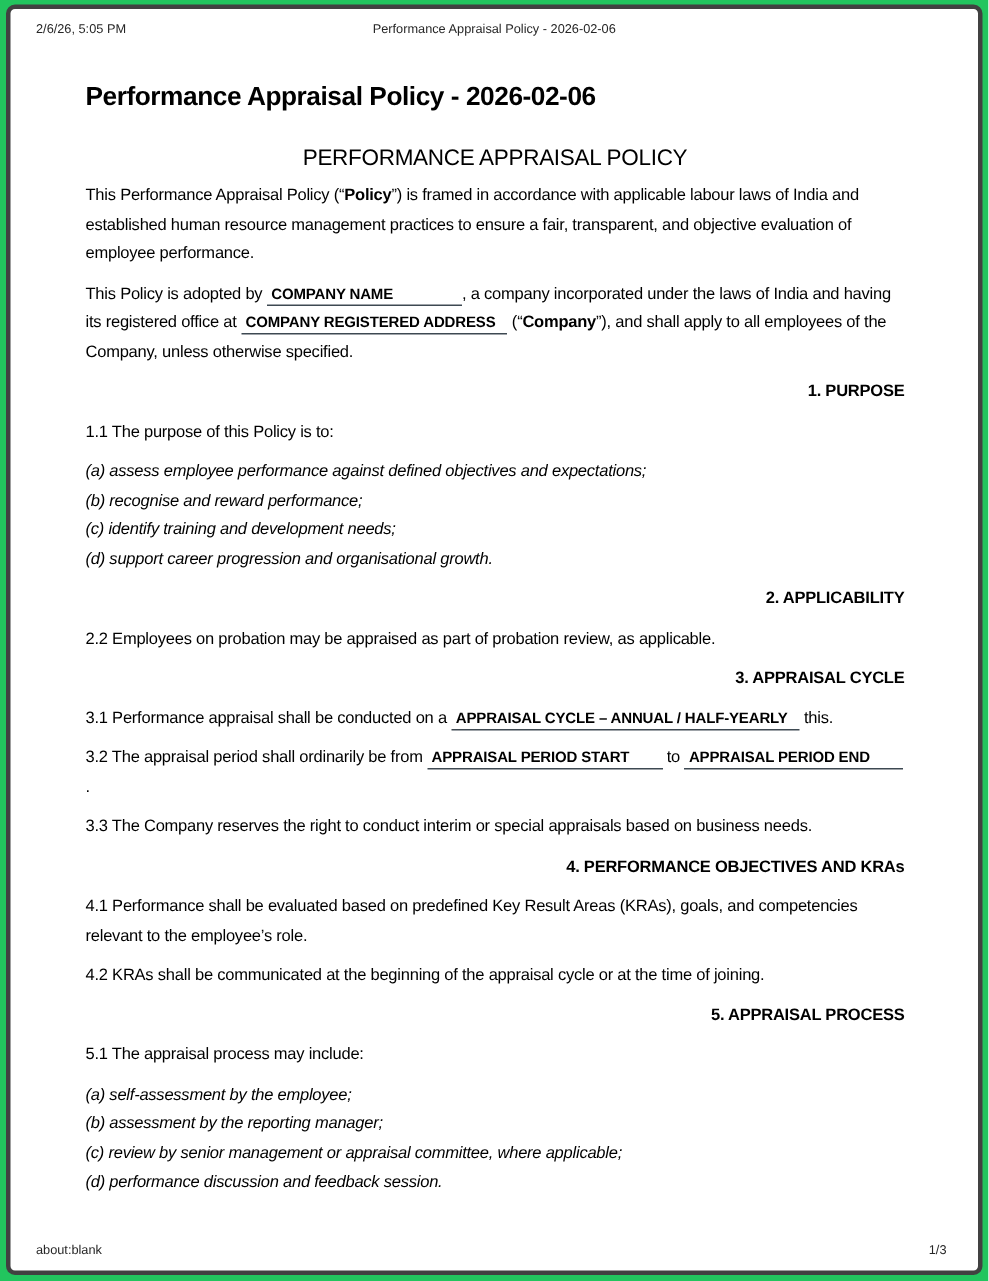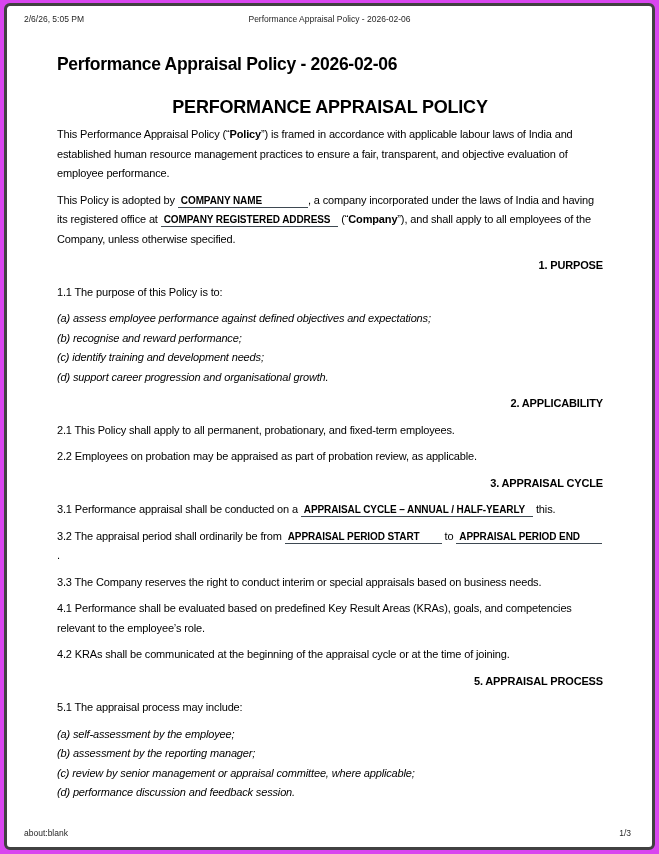--- a/index.html
+++ b/index.html
@@ -1,17 +1,17 @@
 <!DOCTYPE html>
 <html><head>
 <meta charset="utf-8">
 <style>
   html, body { margin:0; padding:0; background:#ffffff; }
   .screen {
-    position:relative; width:659px; height:854px; background:#d946ef;
+    position:relative; width:659px; height:854px; background:#22c55e;
     overflow:hidden; font-family:"Liberation Sans", sans-serif; color:#000;
   }
   .frame {
     position:absolute; left:4px; top:3px; right:4px; bottom:4px;
     border:3px solid #414141; border-radius:6px; background:#ffffff;
   }
   .print-meta { position:absolute; font-size:8.5px; color:#262626; letter-spacing:0; }
   .ph-left  { top:14px; left:24px; }
   .ph-center{ top:14px; left:0; right:0; text-align:center; }
   .pf-left  { bottom:16px; left:24px; }
@@ -19,21 +19,21 @@
 
   .content {
     position:absolute; left:57px; width:546px; top:52px;
     letter-spacing:-0.15px;
   }
   .doc-title {
     font-size:17.5px; font-weight:bold; line-height:24px; margin:0;
     letter-spacing:-0.3px;
   }
   .doc-heading {
-    font-size:18px; font-weight:bold; text-align:center;
+    font-size:15px; font-weight:normal; text-align:center;
     margin:21px 0 5px; letter-spacing:-0.2px;
   }
   .content p { font-size:11px; line-height:19.5px; margin:7px 0; }
   .sec-h { font-weight:bold;text-align:right; }
   .list p { margin:0;font-style:italic; }
   b { font-weight:bold; }
   .field {
     font-weight:bold; font-size:10px; letter-spacing:-0.1px;
     border-bottom:1.5px solid #3e4952; padding:0 4px 1px 3px;
     white-space:nowrap;
@@ -66,32 +66,32 @@
       <div class="list">
         <p>(a) assess employee performance against defined objectives and expectations;</p>
         <p>(b) recognise and reward performance;</p>
         <p>(c) identify training and development needs;</p>
         <p>(d) support career progression and organisational growth.</p>
       </div>
     </div>
 
     <div>
       <p class="sec-h">2. APPLICABILITY</p>
-      <p>2.1 This Policy shall apply to all permanent, probationary, and fixed-term employees.</p>
       <p>2.2 Employees on probation may be appraised as part of probation review, as applicable.</p>
     </div>
 
     <div>
       <p class="sec-h">3. APPRAISAL CYCLE</p>
       <p><span>3.1 Performance appraisal shall be conducted on a </span><span class="field pad-sm">APPRAISAL CYCLE – ANNUAL / HALF-YEARLY</span><span> this.</span></p>
       <p><span>3.2 The appraisal period shall ordinarily be from </span><span class="field pad-md">APPRAISAL PERIOD START</span><span> to </span><span class="field pad-md">APPRAISAL PERIOD END</span><span> .</span></p>
       <p>3.3 The Company reserves the right to conduct interim or special appraisals based on business needs.</p>
     </div>
 
     <div>
+      <p class="sec-h">4. PERFORMANCE OBJECTIVES AND KRAs</p>
       <p>4.1 Performance shall be evaluated based on predefined Key Result Areas (KRAs), goals, and competencies relevant to the employee’s role.</p>
       <p>4.2 KRAs shall be communicated at the beginning of the appraisal cycle or at the time of joining.</p>
     </div>
 
     <div>
       <p class="sec-h">5. APPRAISAL PROCESS</p>
       <p>5.1 The appraisal process may include:</p>
       <div class="list">
         <p>(a) self-assessment by the employee;</p>
         <p>(b) assessment by the reporting manager;</p>

